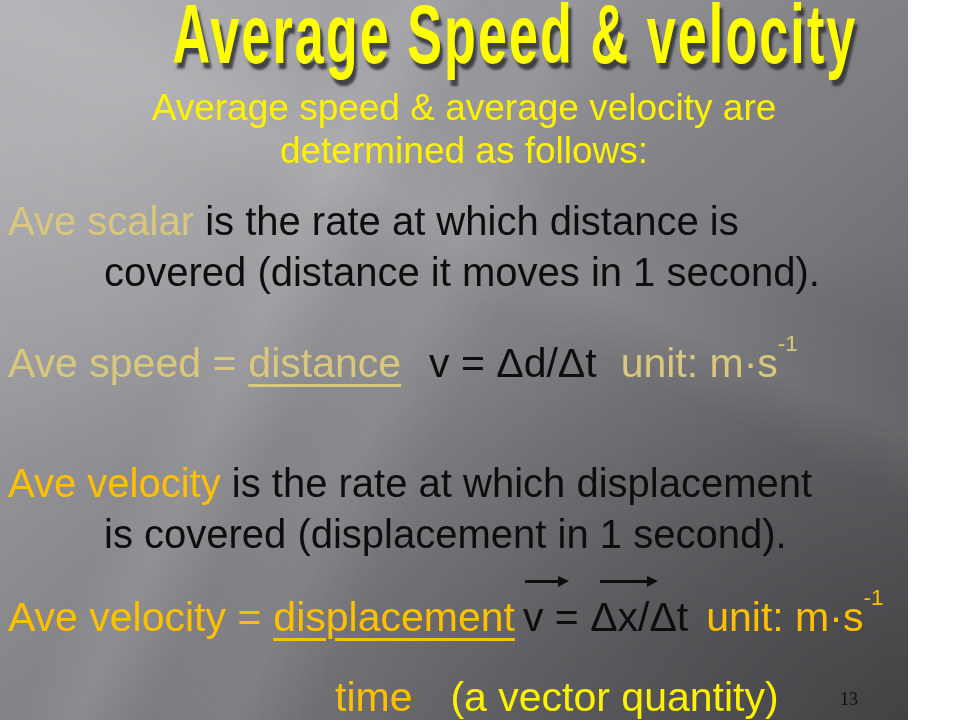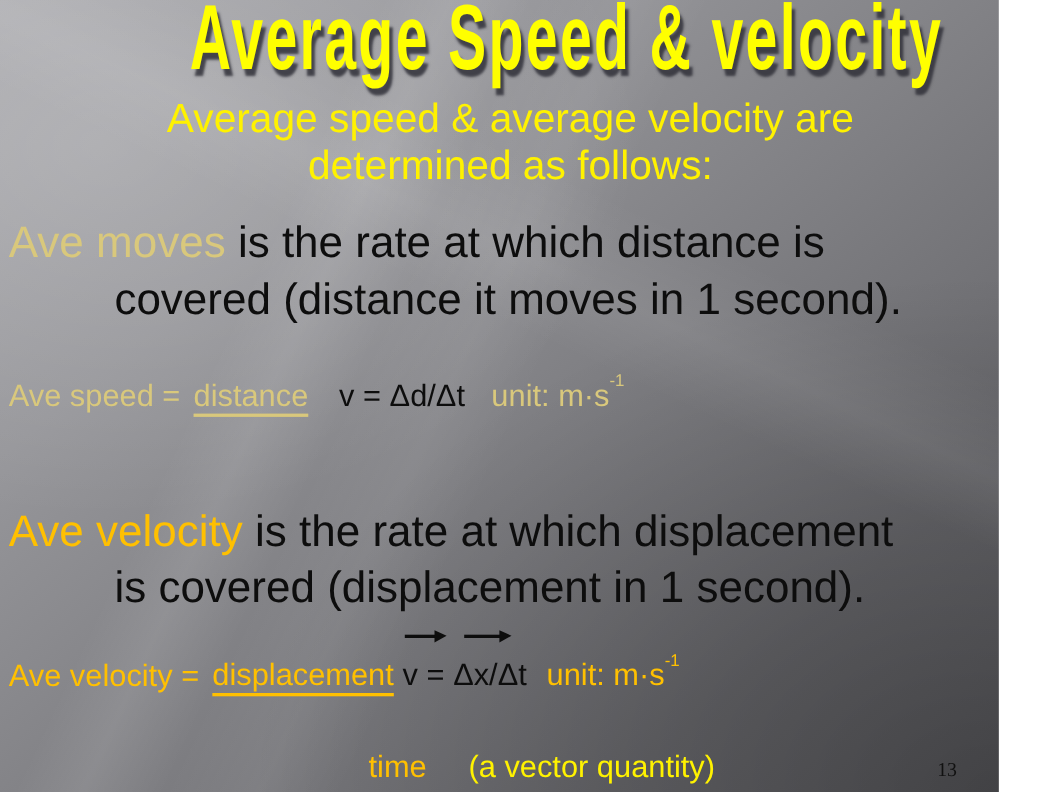--- a/index.html
+++ b/index.html
@@ -31,55 +31,55 @@
     text-align:center; font-size:37px; line-height:43px;
     color:var(--subtitle-yellow,#fff200);
     margin-left:20px;
   }
   .para{ position:absolute; left:8px; right:8px; font-size:40px; line-height:51px; color:var(--body-black,#0d0d0d); }
   .para .indent{ padding-left:96px; }
   .tan{ color:var(--speed-tan,#d9c87c); }
   .gold{ color:var(--velocity-gold,#ffc000); }
   .yellow{ color:var(--subtitle-yellow,#fff200); }
   .black{ color:var(--body-black,#0d0d0d); }
-  .frow{ position:absolute; left:8px; right:8px; font-size:28px; line-height:50px; white-space:nowrap; }
+  .frow{ position:absolute; left:8px; right:8px; font-size:41px; line-height:50px; white-space:nowrap; }
   .num{ text-decoration:underline; text-decoration-thickness:3px; text-underline-offset:7px; margin-left:12px; }
   .eq{ margin-left:28px; }
   .unit{ margin-left:24px; }
   sup.exp{ font-size:0.55em; position:relative; top:-0.5em; }
   .vec{ position:relative; display:inline-block; }
   .vec::before{ content:""; position:absolute; top:-12px; left:2px; right:-16px; height:3px; background:#0d0d0d; }
   .vec::after{ content:""; position:absolute; top:-16px; right:-26px;
     border-left:11px solid #0d0d0d; border-top:5px solid transparent; border-bottom:6px solid transparent; }
   .vec.dx::before{ left:10px; right:-10px; }
   .vec.dx::after{ right:-20px; }
   .f1r2-time{ display:inline-block; margin-left:260px; }
   .f1r2-note{ display:inline-block; margin-left:100px; }
   .f2r2-time{ display:inline-block; margin-left:327px; }
   .f2r2-note{ display:inline-block; margin-left:38px; }
   .pagenum{
-    position:absolute; right:38px; bottom:10px;
+    position:absolute; right:50px; bottom:10px;
     font-family:"Liberation Serif","DejaVu Serif",serif;
     font-size:18px; color:#111;
   }
 </style>
 </head>
 <body>
 
 <div class="slide">
 
   <div class="title">Average Speed &amp; velocity</div>
 
   <div class="subtitle">
     <div>Average speed &amp; average velocity are</div>
     <div>determined as follows:</div>
   </div>
 
   <div class="para" style="top:196px;">
-    <div><span class="tan">Ave moves</span><span class="black"> is the rate at which distance is</span></div>
+    <div><span class="tan">Ave scalar</span><span class="black"> is the rate at which distance is</span></div>
     <div class="indent black">covered (distance it moves in 1 second).</div>
   </div>
 
   <div class="frow tan" style="top:330px;">
     <span>Ave speed =</span><span class="num">distance</span><span class="eq black">v = Δd/Δt</span><span class="unit"><span>unit: m·s</span><sup class="exp">-1</sup></span>
   </div>
 
 
   <div class="para" style="top:458px;">
     <div><span class="gold">Ave velocity</span><span class="black"> is the rate at which displacement</span></div>

